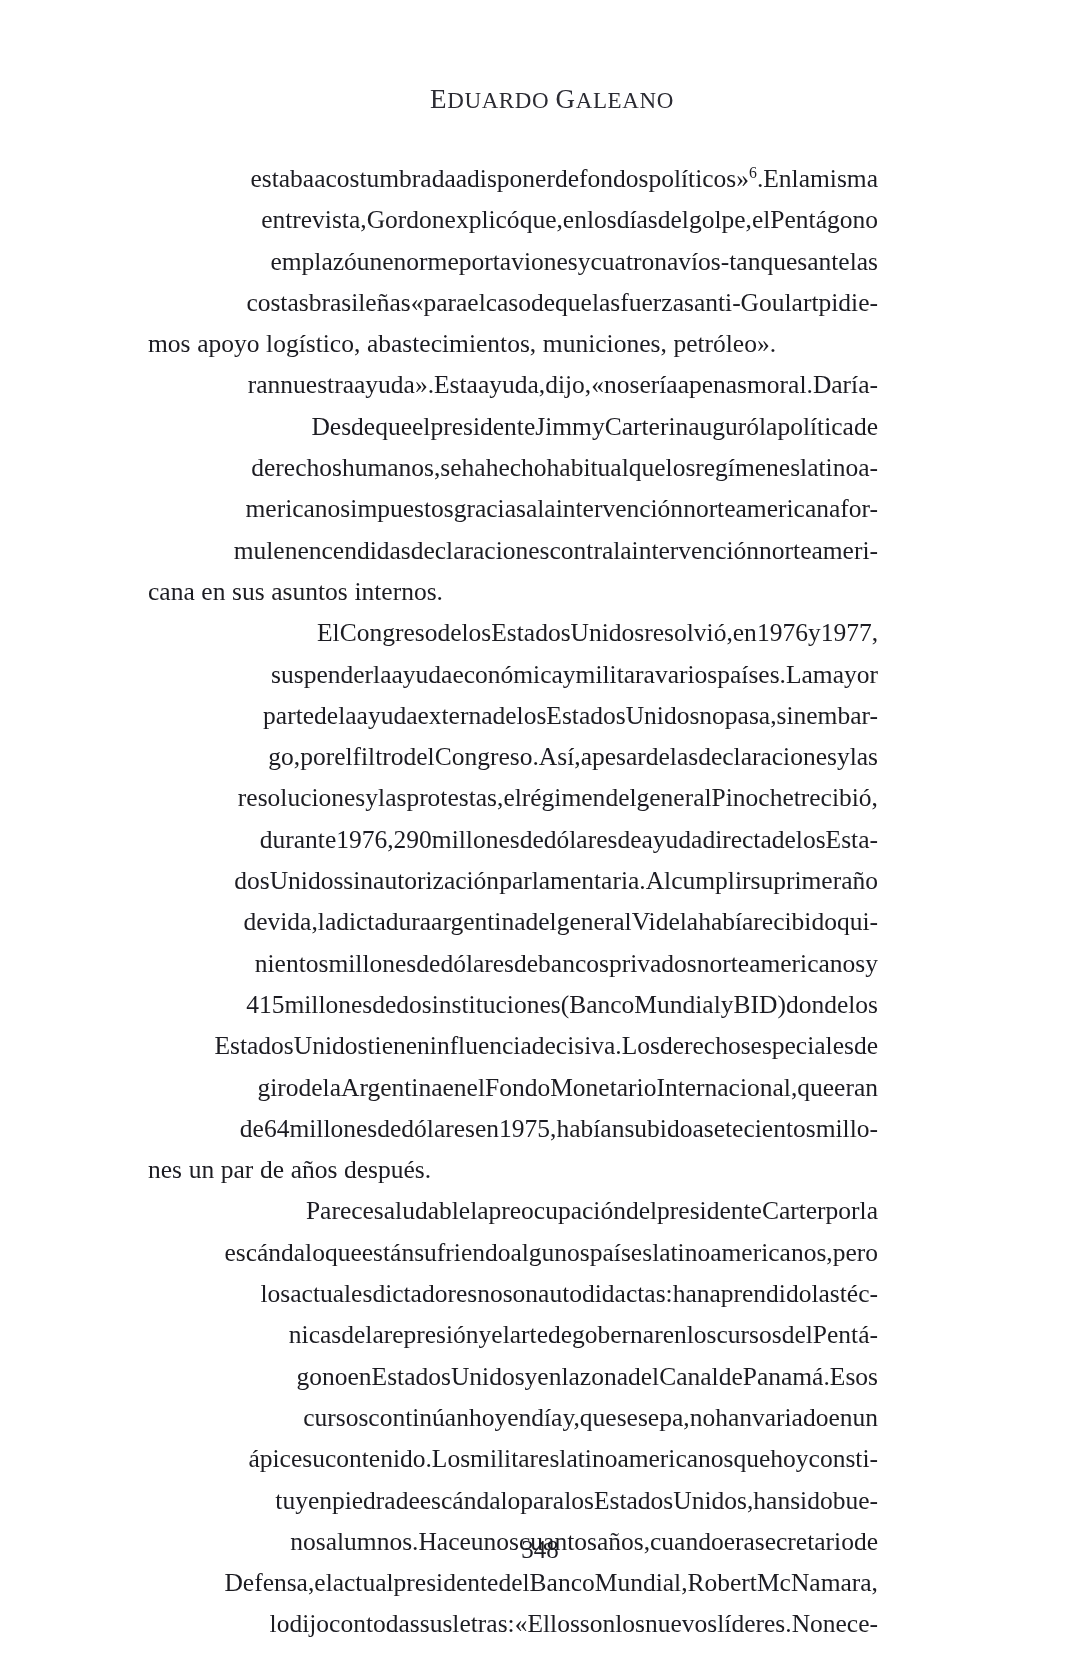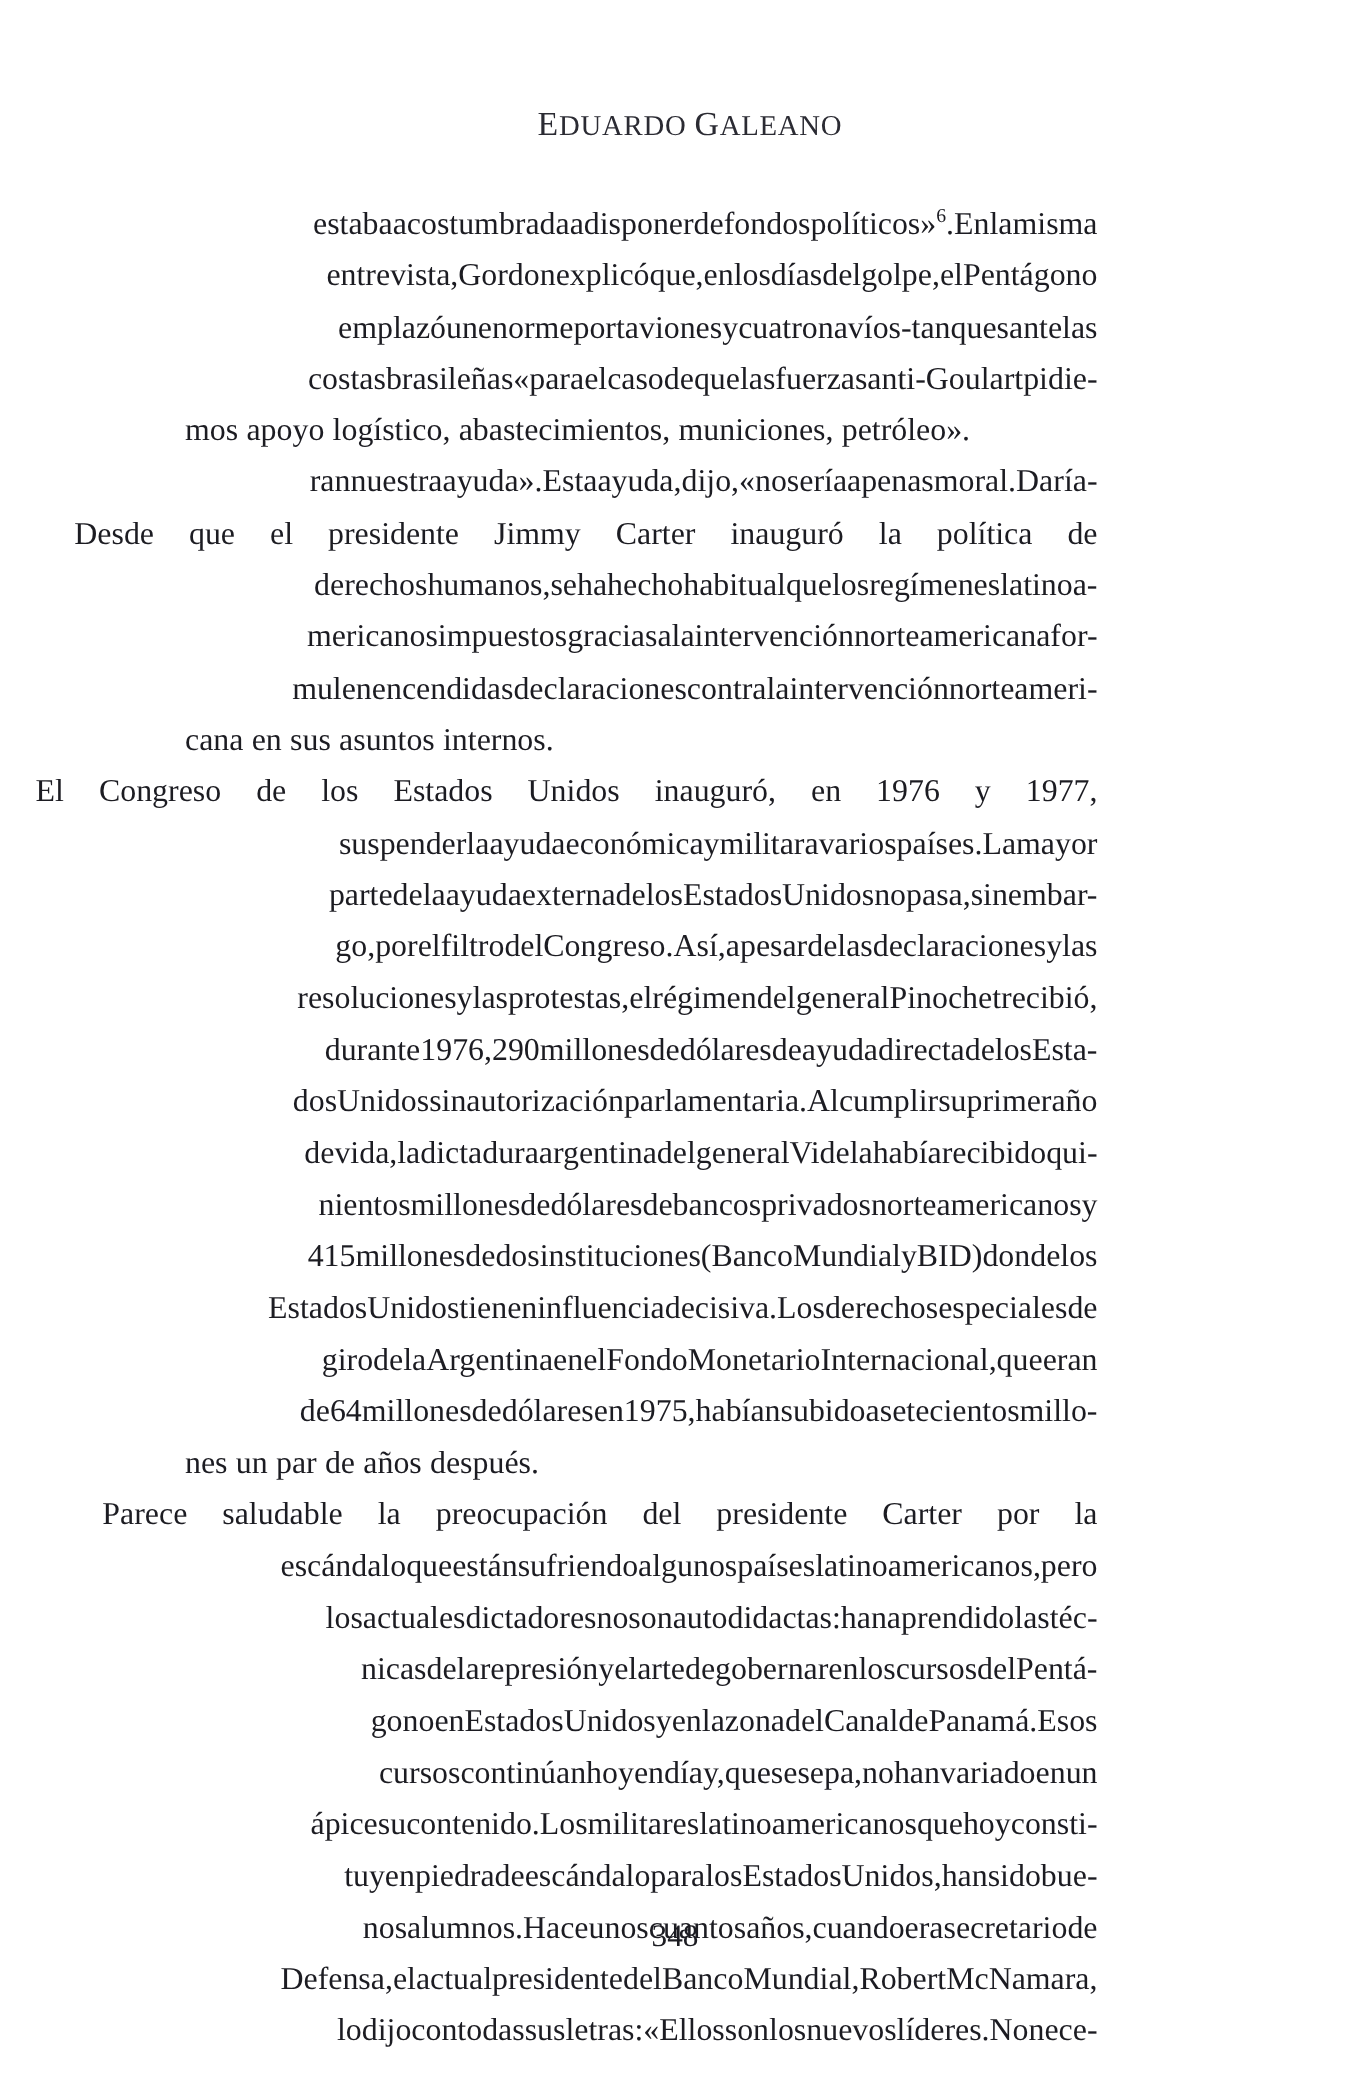--- a/index.html
+++ b/index.html
@@ -56,21 +56,20 @@
   
   .line.last {
     justify-content: flex-start;
   }
   .line.last .w + .w {
     margin-left: 0.26em;
   }
   
   .line.indent {
     padding-left: 38px;
-    gap: 28px;
   }
   .w {
     display: inline-block;
   }
   sup {
     font-size: 0.62em;
     vertical-align: super;
     line-height: 0;
   }
 
@@ -119,21 +118,21 @@
       <div class="line j"><span class="w">entrevista,</span><span class="w">Gordon</span><span class="w">explicó</span><span class="w">que,</span><span class="w">en</span><span class="w">los</span><span class="w">días</span><span class="w">del</span><span class="w">golpe,</span><span class="w">el</span><span class="w">Pentágono</span></div>
       <div class="line j"><span class="w">emplazó</span><span class="w">un</span><span class="w">enorme</span><span class="w">portaviones</span><span class="w">y</span><span class="w">cuatro</span><span class="w">navíos-tanques</span><span class="w">ante</span><span class="w">las</span></div>
       <div class="line j"><span class="w">costas</span><span class="w">brasileñas</span><span class="w">«para</span><span class="w">el</span><span class="w">caso</span><span class="w">de</span><span class="w">que</span><span class="w">las</span><span class="w">fuerzas</span><span class="w">anti-Goulart</span><span class="w">pidie-</span></div>
       <div class="line last"><span class="w">mos</span><span class="w">apoyo</span><span class="w">logístico,</span><span class="w">abastecimientos,</span><span class="w">municiones,</span><span class="w">petróleo».</span></div>
       <div class="line j"><span class="w">ran</span><span class="w">nuestra</span><span class="w">ayuda».</span><span class="w">Esta</span><span class="w">ayuda,</span><span class="w">dijo,</span><span class="w">«no</span><span class="w">sería</span><span class="w">apenas</span><span class="w">moral.</span><span class="w">Daría-</span></div>
       <div class="line j indent"><span class="w">Desde</span><span class="w">que</span><span class="w">el</span><span class="w">presidente</span><span class="w">Jimmy</span><span class="w">Carter</span><span class="w">inauguró</span><span class="w">la</span><span class="w">política</span><span class="w">de</span></div>
       <div class="line j"><span class="w">derechos</span><span class="w">humanos,</span><span class="w">se</span><span class="w">ha</span><span class="w">hecho</span><span class="w">habitual</span><span class="w">que</span><span class="w">los</span><span class="w">regímenes</span><span class="w">latinoa-</span></div>
       <div class="line j"><span class="w">mericanos</span><span class="w">impuestos</span><span class="w">gracias</span><span class="w">a</span><span class="w">la</span><span class="w">intervención</span><span class="w">norteamericana</span><span class="w">for-</span></div>
       <div class="line j"><span class="w">mulen</span><span class="w">encendidas</span><span class="w">declaraciones</span><span class="w">contra</span><span class="w">la</span><span class="w">intervención</span><span class="w">norteameri-</span></div>
       <div class="line last"><span class="w">cana</span><span class="w">en</span><span class="w">sus</span><span class="w">asuntos</span><span class="w">internos.</span></div>
-      <div class="line j indent"><span class="w">El</span><span class="w">Congreso</span><span class="w">de</span><span class="w">los</span><span class="w">Estados</span><span class="w">Unidos</span><span class="w">inauguró,</span><span class="w">en</span><span class="w">1976</span><span class="w">y</span><span class="w">1977,</span></div>
+      <div class="line j indent"><span class="w">El</span><span class="w">Congreso</span><span class="w">de</span><span class="w">los</span><span class="w">Estados</span><span class="w">Unidos</span><span class="w">resolvió,</span><span class="w">en</span><span class="w">1976</span><span class="w">y</span><span class="w">1977,</span></div>
       <div class="line j"><span class="w">suspender</span><span class="w">la</span><span class="w">ayuda</span><span class="w">económica</span><span class="w">y</span><span class="w">militar</span><span class="w">a</span><span class="w">varios</span><span class="w">países.</span><span class="w">La</span><span class="w">mayor</span></div>
       <div class="line j"><span class="w">parte</span><span class="w">de</span><span class="w">la</span><span class="w">ayuda</span><span class="w">externa</span><span class="w">de</span><span class="w">los</span><span class="w">Estados</span><span class="w">Unidos</span><span class="w">no</span><span class="w">pasa,</span><span class="w">sin</span><span class="w">embar-</span></div>
       <div class="line j"><span class="w">go,</span><span class="w">por</span><span class="w">el</span><span class="w">filtro</span><span class="w">del</span><span class="w">Congreso.</span><span class="w">Así,</span><span class="w">a</span><span class="w">pesar</span><span class="w">de</span><span class="w">las</span><span class="w">declaraciones</span><span class="w">y</span><span class="w">las</span></div>
       <div class="line j"><span class="w">resoluciones</span><span class="w">y</span><span class="w">las</span><span class="w">protestas,</span><span class="w">el</span><span class="w">régimen</span><span class="w">del</span><span class="w">general</span><span class="w">Pinochet</span><span class="w">recibió,</span></div>
       <div class="line j"><span class="w">durante</span><span class="w">1976,</span><span class="w">290</span><span class="w">millones</span><span class="w">de</span><span class="w">dólares</span><span class="w">de</span><span class="w">ayuda</span><span class="w">directa</span><span class="w">de</span><span class="w">los</span><span class="w">Esta-</span></div>
       <div class="line j"><span class="w">dos</span><span class="w">Unidos</span><span class="w">sin</span><span class="w">autorización</span><span class="w">parlamentaria.</span><span class="w">Al</span><span class="w">cumplir</span><span class="w">su</span><span class="w">primer</span><span class="w">año</span></div>
       <div class="line j"><span class="w">de</span><span class="w">vida,</span><span class="w">la</span><span class="w">dictadura</span><span class="w">argentina</span><span class="w">del</span><span class="w">general</span><span class="w">Videla</span><span class="w">había</span><span class="w">recibido</span><span class="w">qui-</span></div>
       <div class="line j"><span class="w">nientos</span><span class="w">millones</span><span class="w">de</span><span class="w">dólares</span><span class="w">de</span><span class="w">bancos</span><span class="w">privados</span><span class="w">norteamericanos</span><span class="w">y</span></div>
       <div class="line j"><span class="w">415</span><span class="w">millones</span><span class="w">de</span><span class="w">dos</span><span class="w">instituciones</span><span class="w">(Banco</span><span class="w">Mundial</span><span class="w">y</span><span class="w">BID)</span><span class="w">donde</span><span class="w">los</span></div>
       <div class="line j"><span class="w">Estados</span><span class="w">Unidos</span><span class="w">tienen</span><span class="w">influencia</span><span class="w">decisiva.</span><span class="w">Los</span><span class="w">derechos</span><span class="w">especiales</span><span class="w">de</span></div>

